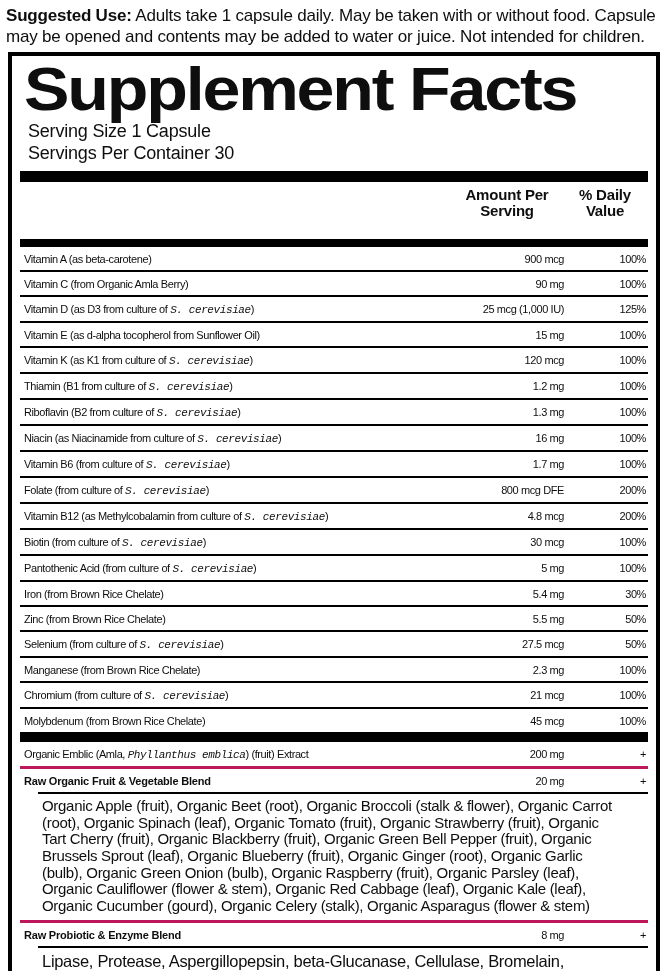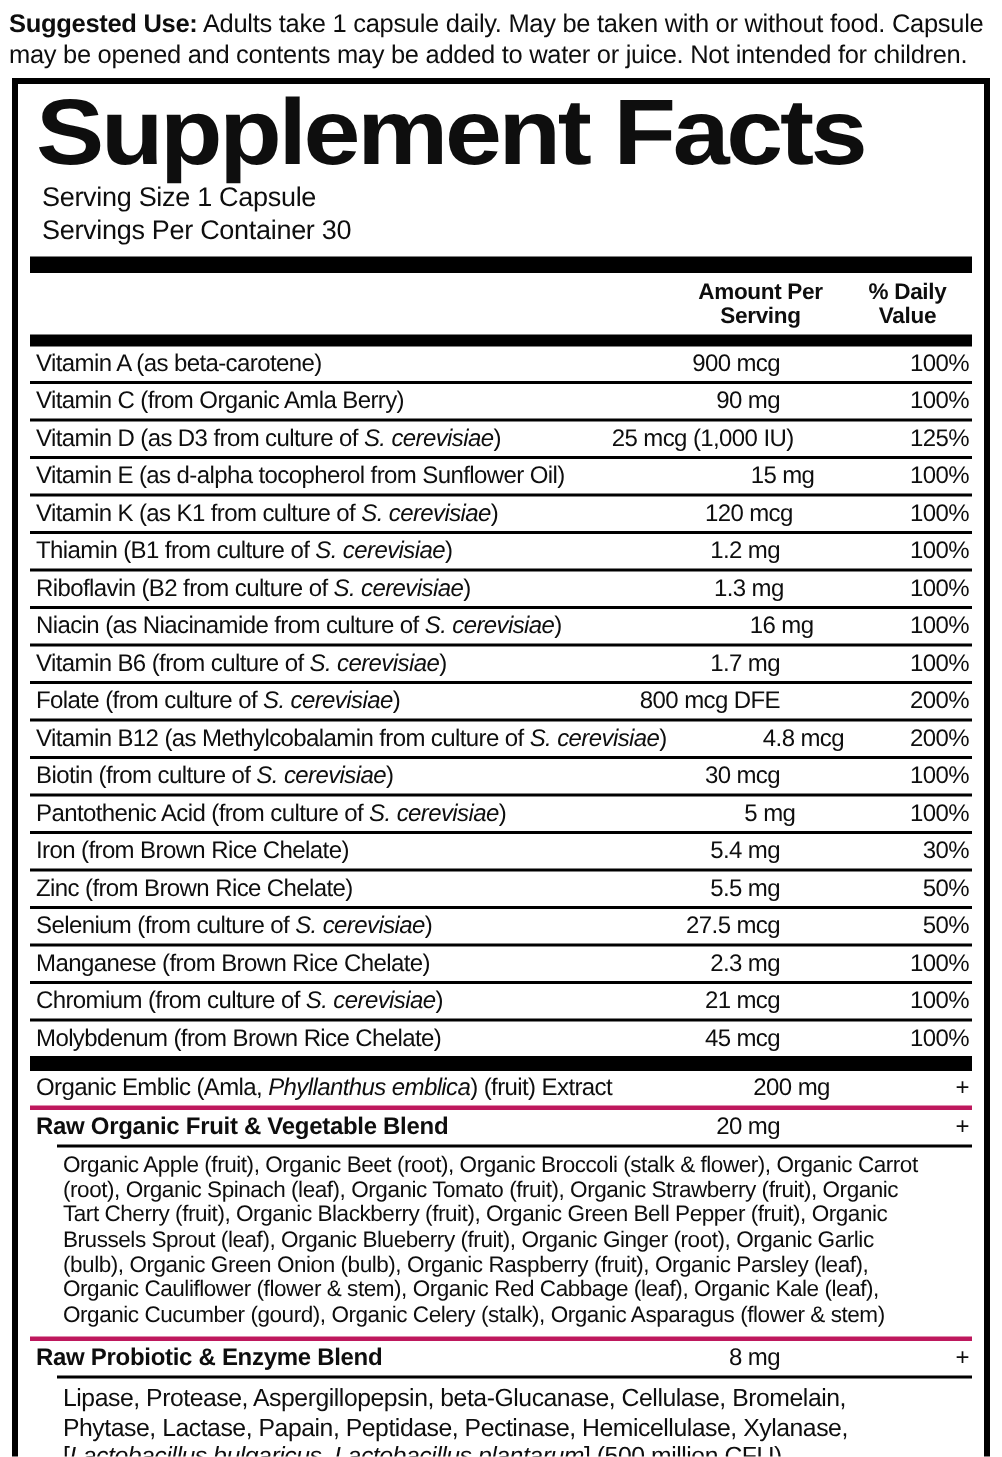--- a/index.html
+++ b/index.html
@@ -25,43 +25,42 @@
     transform: scaleX(1.10); transform-origin: 0 50%;
   }
   .serving { font-size: 18px; line-height: 1.18; margin-left: 8px; letter-spacing: -0.2px; }
   .bar { background: #000; }
   .bar-a { height: 11px; margin-top: 7px; }
   .bar-b { height: 8px; }
   .bar-c { height: 10px; }
   .head-row {
     display: flex; align-items: flex-end;
     font-weight: bold; font-size: 15px; line-height: 1.08;
-    padding: 5px 0 4px; text-align: center; letter-spacing: -0.2px;
+    padding: 5px 0 20px; text-align: center; letter-spacing: -0.2px;
   }
   .hspacer { flex: 1; }
   .h-amount { width: 170px; padding-left: 56px; }
   .h-dv { width: 84px; padding-right: 2px; }
   .row {
     display: flex; align-items: flex-start;
-    font-size: 16px; line-height: 20px; letter-spacing: -0.4px;
+    font-size: 11px; line-height: 20px; letter-spacing: -0.4px;
     padding: 2px 0 1px;
-    gap: 44px;
   }
   .nutrient-rows .row { border-bottom: 2px solid #000; }
   .nutrient-rows .row:last-child { border-bottom: none; }
   .cell-name { flex: 1; padding-left: 4px; white-space: nowrap; overflow: visible; }
   .cell-amount { width: 170px; text-align: right; white-space: nowrap; }
   .cell-dv { width: 84px; text-align: right; padding-right: 2px; white-space: nowrap; }
   .blend-block + .blend-block { border-top: 3px solid #be185d; }
   .blend-block .row.bold .cell-name { font-weight: bold; letter-spacing: -0.2px; }
   .mini-sep { border-top: 2px solid #000; margin-left: 18px; }
   .blend-desc { margin: 0; letter-spacing: -0.3px; }
   .blend-desc.compact { font-size: 15px; line-height: 16.6px; padding: 4px 28px 6px 22px; }
   .blend-desc.roomy { font-size: 16.5px; line-height: 19.5px; padding: 4px 48px 9px 22px; }
-  i { font-style: italic; }
+  i { font-style: italic; font-family: Liberation Mono, monospace; }
 </style>
 </head>
 <body>
 
 <div class="page">
 
   <p class="suggested"><b>Suggested Use:</b><span> Adults take 1 capsule daily. May be taken with or without food. Capsule may be opened and contents may be added to water or juice. Not intended for children.</span></p>
 
   <section class="panel">
     <h1 class="title">Supplement Facts</h1>

